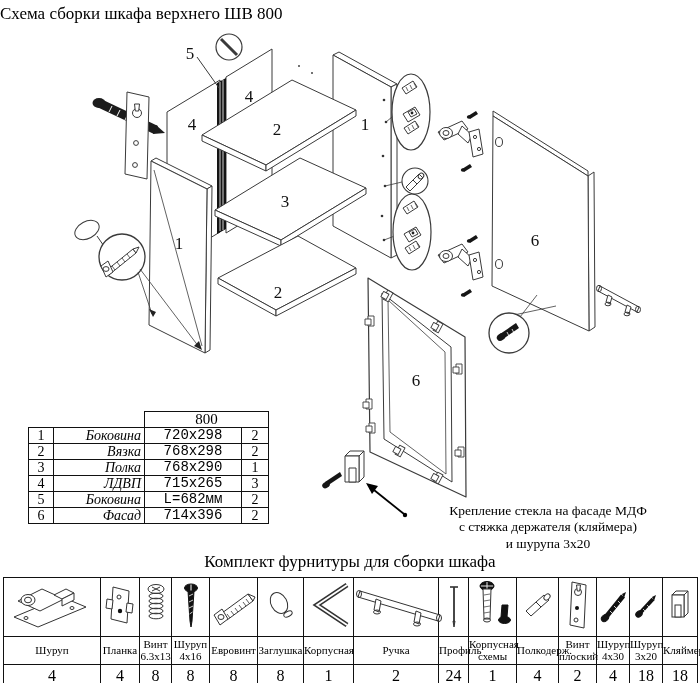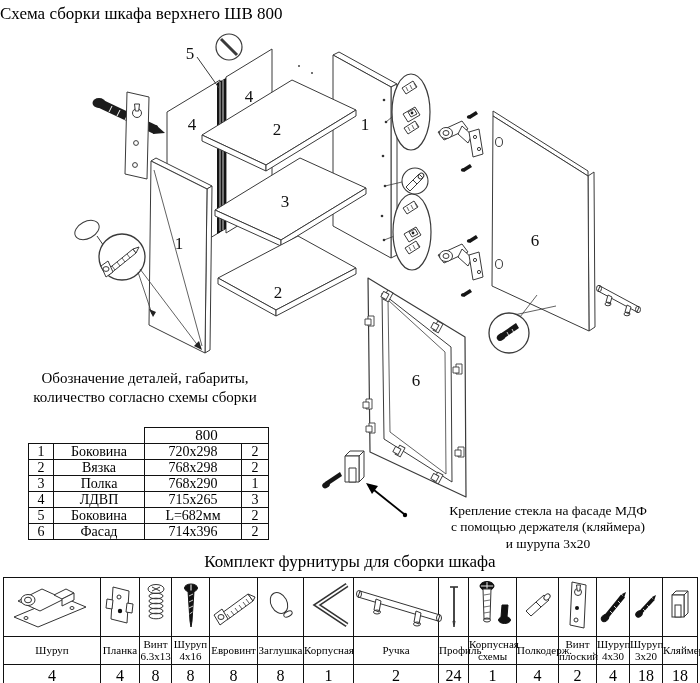--- a/index.html
+++ b/index.html
@@ -6,26 +6,26 @@
   .page{position:relative;width:700px;height:683px;background:#fff;overflow:hidden;
         font-family:"Liberation Serif",serif;color:#000;}
   .title{position:absolute;top:4px;left:0;width:100%;text-align:left;font-size:17px;}
   .hw-title{position:absolute;top:552px;left:0;width:100%;text-align:center;font-size:17px;}
   .note{position:absolute;left:14px;top:369px;width:262px;text-align:center;
         font-size:15px;line-height:1.25;white-space:pre-line;}
   .glass-note{position:absolute;left:398px;top:503px;width:300px;text-align:center;
         font-size:13.5px;line-height:1.22;white-space:pre-line;}
   #diagram{position:absolute;top:0;left:0;}
   
-  .parts{position:absolute;left:28px;top:427px;border-collapse:collapse;font-size:14px;}
+  .parts{position:absolute;left:28px;top:411px;border-collapse:collapse;font-size:14px;}
   .parts td{border:1.5px solid #111;height:15px;line-height:15px;padding:0 3px;background:#fff;}
   .parts td.nb{border:none;background:transparent;}
   .parts .num{width:18px;text-align:center;}
-  .parts .name{width:84px;text-align:center;}
-  .parts .dims{width:90px;text-align:center;}
+  .parts .name{width:84px;text-align:right;font-style:italic;}
+  .parts .dims{width:90px;text-align:center;font-family:Liberation Mono, monospace;}
   .parts .qty{width:20px;text-align:center;}
   .parts .hdr{text-align:center;font-size:15px;}
   
   .hw{position:absolute;left:3px;top:577px;width:694px;border-collapse:collapse;table-layout:fixed;}
   .hw td{border:1.3px solid #111;text-align:center;vertical-align:middle;padding:0;background:#fff;}
   .hw .ic{height:56px;}
   .hw .nm{height:27px;font-size:11px;line-height:1.08;white-space:pre-line;}
   .hw .qt{height:21px;font-size:16px;}
   svg text{font-family:"Liberation Serif",serif;fill:#111;}
 </style>
@@ -240,24 +240,22 @@
     <text x="285" y="207">3</text>
     <text x="278" y="298">2</text>
     <text x="179" y="249">1</text>
     <text x="365" y="130">1</text>
     <text x="535" y="246">6</text>
     <text x="416" y="386">6</text>
   </g>
 </svg>
 
 <div class="title">Схема сборки шкафа верхнего ШВ 800</div>
-<div class="note">Обозначение деталей, габариты,
-количество согласно схемы сборки</div>
 <div class="glass-note">Крепление стекла на фасаде МДФ
-с помощью держателя (кляймера)
+с стяжка держателя (кляймера)
 и шурупа 3х20</div>
 <div class="hw-title">Комплект фурнитуры для сборки шкафа</div>
 
 <table class="parts">
   <tbody>
         <tr>
     <td class="nb" colspan="2"></td>
     <td class="hdr" colspan="2">800</td>
   </tr>
   <tr>

